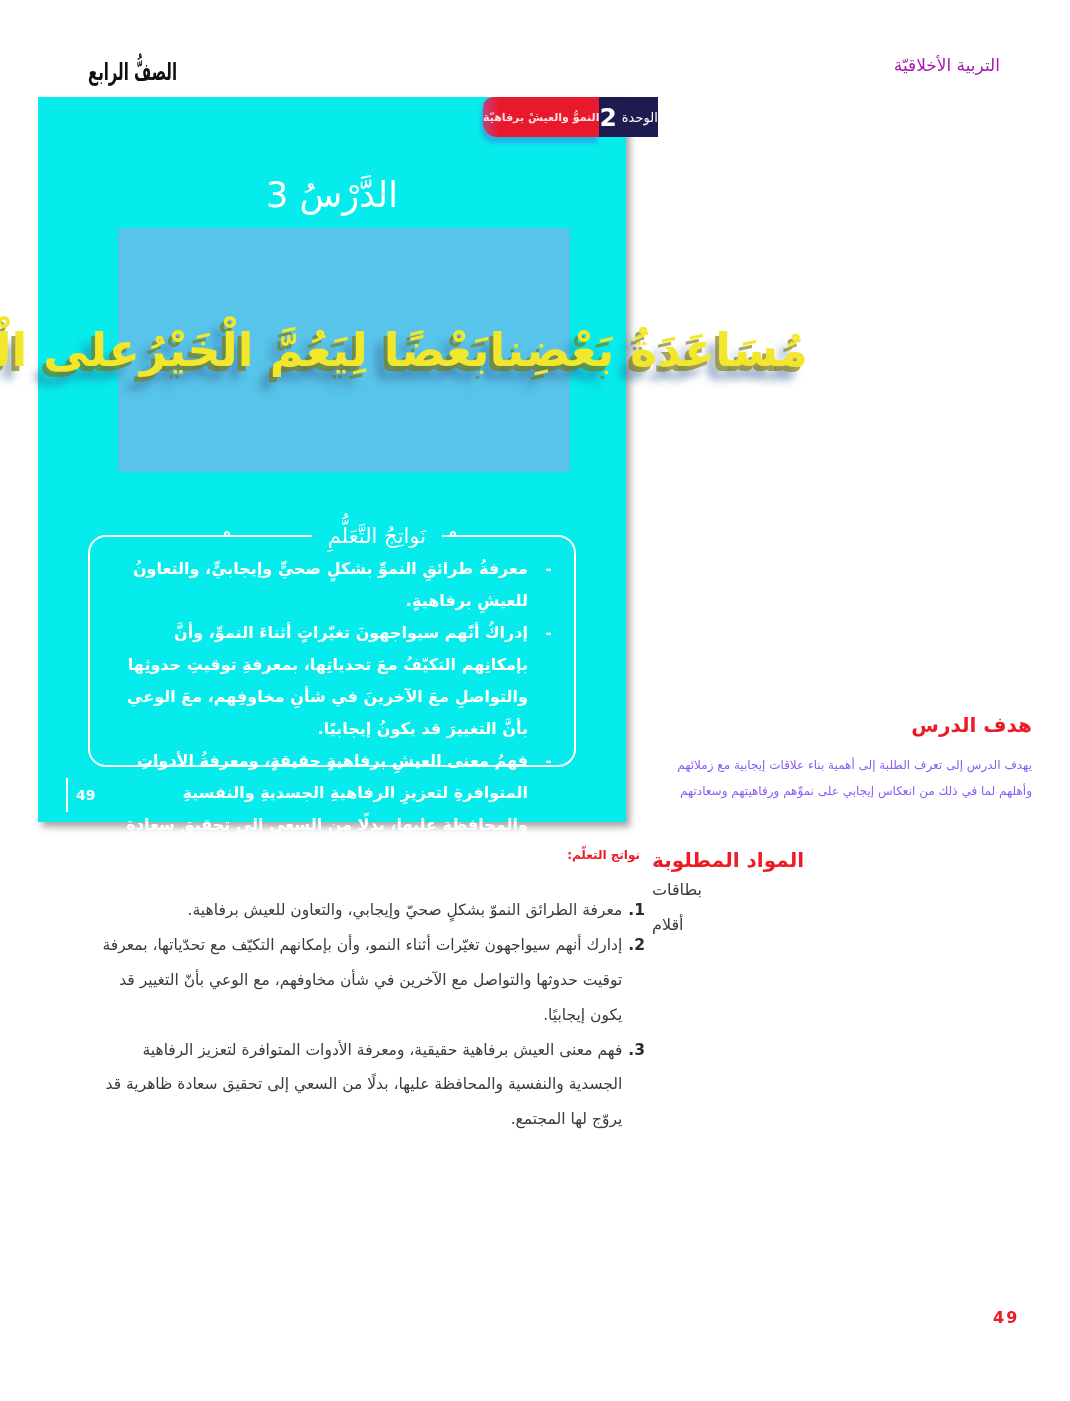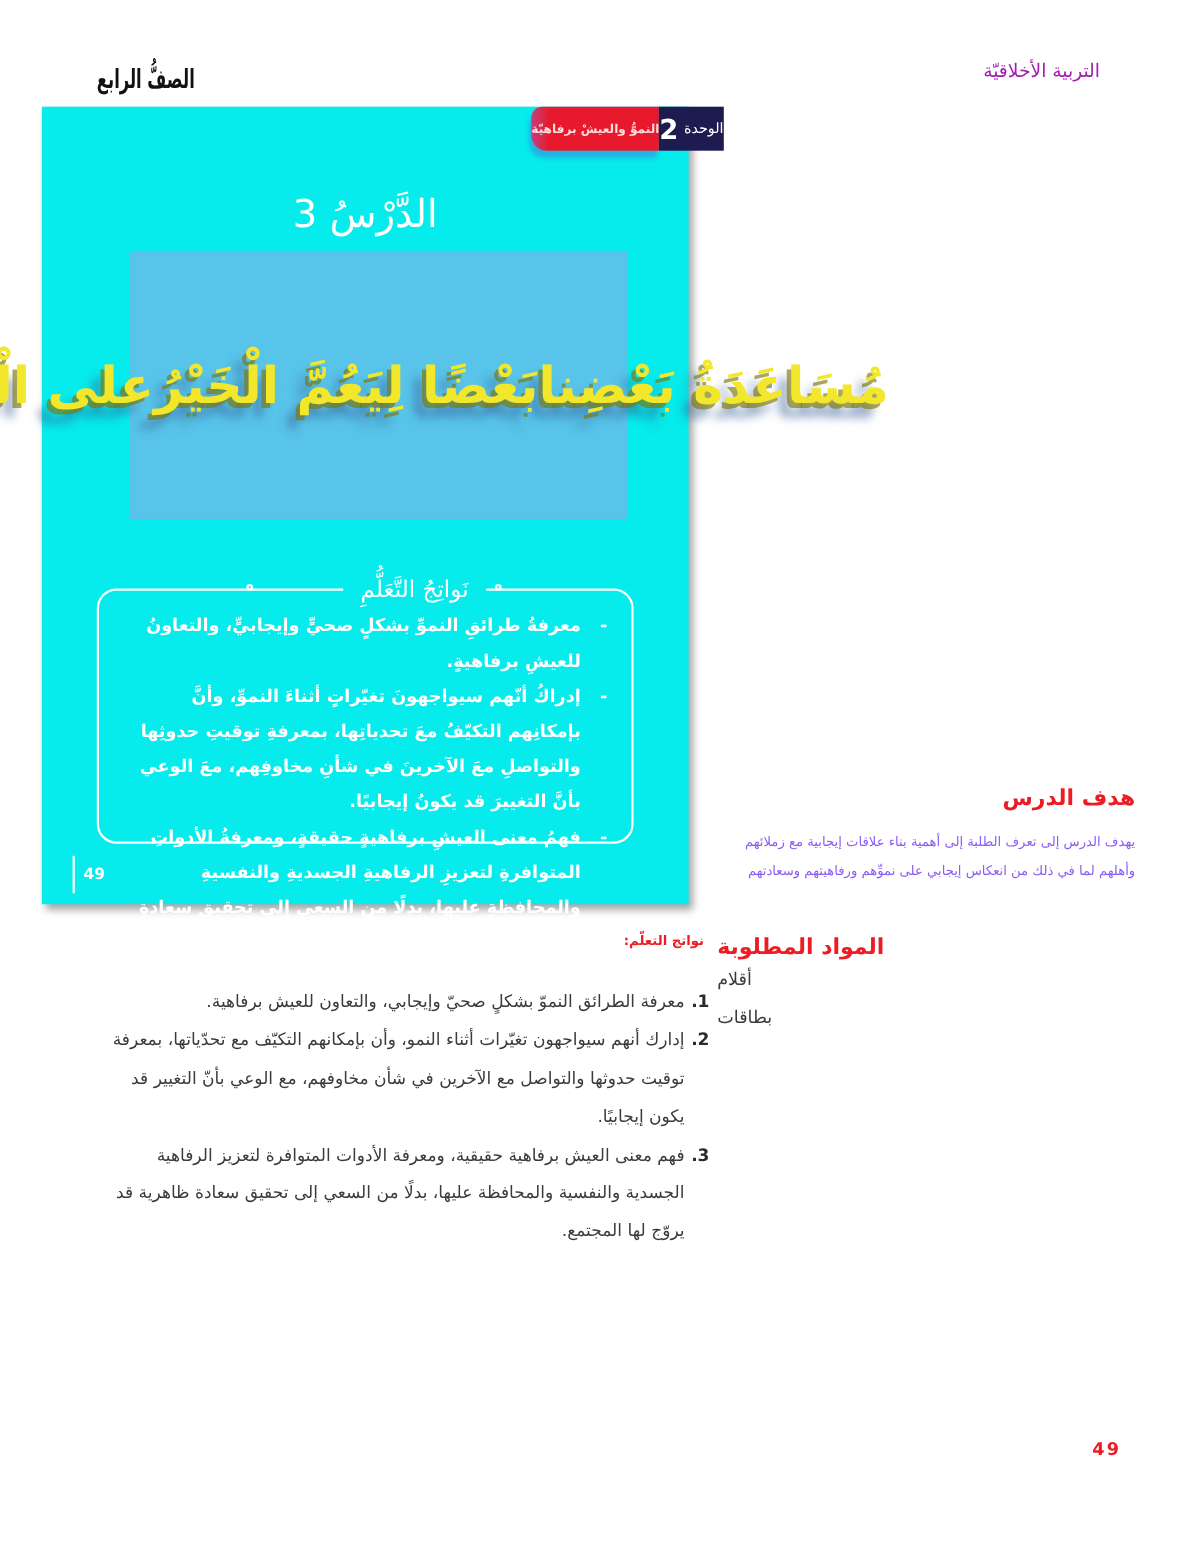--- a/index.html
+++ b/index.html
@@ -122,22 +122,22 @@
     </div>
   </div>
 
   <div class="goal">
     <div class="red-h">هدف الدرس</div>
     <p>يهدف الدرس إلى تعرف الطلبة إلى أهمية بناء علاقات إيجابية مع زملائهم وأهلهم لما في ذلك من انعكاس إيجابي على نموِّهم ورفاهيتهم وسعادتهم</p>
   </div>
 
   <div class="materials">
     <div class="red-h">المواد المطلوبة</div>
+    <div class="mat">بطاقات</div>
     <div class="mat">أقلام</div>
-    <div class="mat">بطاقات</div>
   </div>
 
   <div class="lo-heading">نواتج التعلّم:</div>
   <div class="lo-list">
     <div class="lo-item">
       <span class="n">1.</span>
       <span>معرفة الطرائق النموّ بشكلٍ صحيّ وإيجابي، والتعاون للعيش برفاهية.</span>
     </div>
     <div class="lo-item">
       <span class="n">2.</span>

